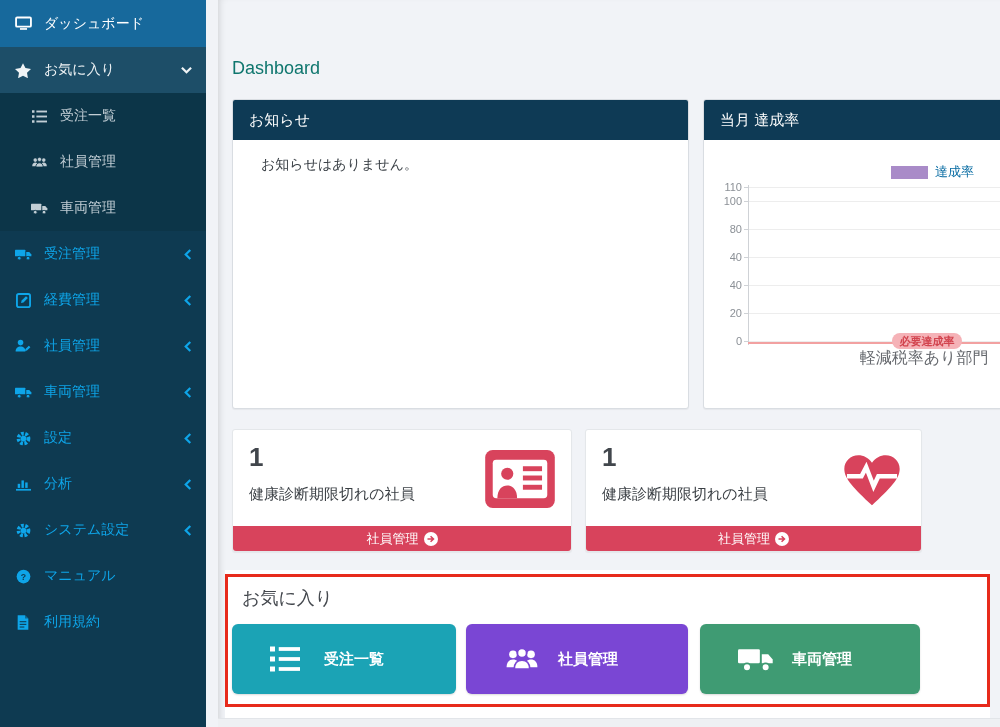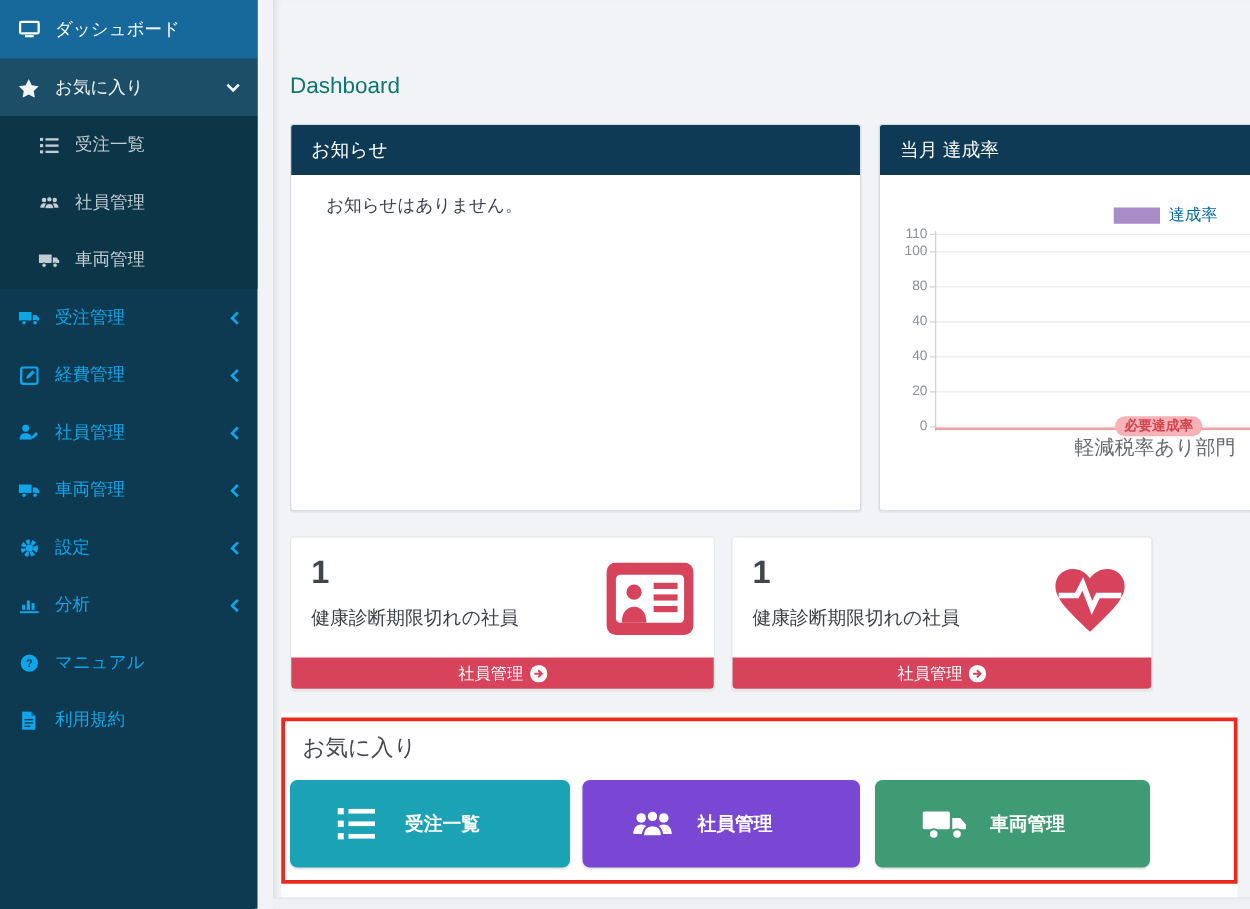--- a/index.html
+++ b/index.html
@@ -226,20 +226,34 @@
           </svg>
       </span>
       <span class="sb-label">分析</span>
       <span class="sb-chevron">
         <svg class="ic" width="8" height="11" viewBox="0 0 8 12">
             <polyline points="6.5,1 1.5,6 6.5,11" fill="none" stroke="currentColor" stroke-width="2.4"></polyline>
           </svg>
       </span>
     </div>
 
+    <div class="sb-item">
+      <span class="sb-icon">
+        <svg class="ic" width="15" height="15" viewBox="0 0 24 24">
+            <circle cx="12" cy="12" r="8" fill="none" stroke="currentColor" stroke-width="6" stroke-dasharray="4.2 2.4"></circle>
+            <circle cx="12" cy="12" r="4.6" fill="currentColor"></circle>
+          </svg>
+      </span>
+      <span class="sb-label">システム設定</span>
+      <span class="sb-chevron">
+        <svg class="ic" width="8" height="11" viewBox="0 0 8 12">
+            <polyline points="6.5,1 1.5,6 6.5,11" fill="none" stroke="currentColor" stroke-width="2.4"></polyline>
+          </svg>
+      </span>
+    </div>
 
     <div class="sb-item">
       <span class="sb-icon">
         <svg class="ic" width="15" height="15" viewBox="0 0 24 24">
             <circle cx="12" cy="12" r="11" fill="currentColor"></circle>
             <text x="12" y="17" text-anchor="middle" font-size="14" font-weight="bold" fill="#0e3a51" font-family="Liberation Sans,sans-serif">?</text>
           </svg>
       </span>
       <span class="sb-label">マニュアル</span>
     </div>

